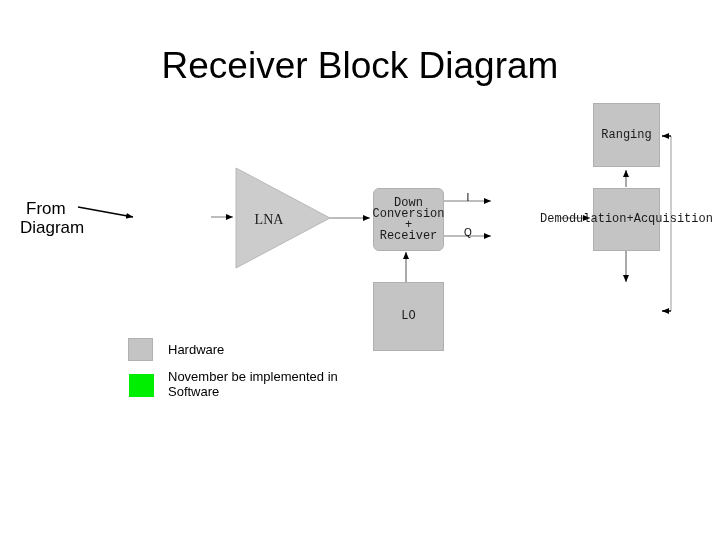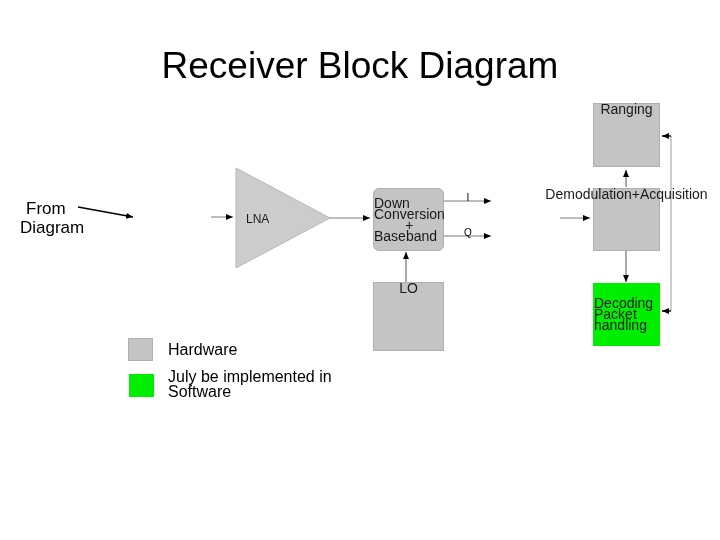--- a/index.html
+++ b/index.html
@@ -38,26 +38,27 @@
     top: 0;
     width: 720px;
     height: 540px;
   }
   .blk {
     position: absolute;
     box-sizing: border-box;
     background: #c4c4c4;
     border: 1px solid #b0b0b0;
     display: flex;
-    align-items: flex-start;
+    align-items: center;
     justify-content: center;
     text-align: center;
-    font-size: 14px;
+    font-size: 12px;
     line-height: 11px;
     color: #1a1a1a;
+    font-family: Liberation Mono, monospace;
   }
   .blk.green {
     background: #00ee00;
     border: 1px solid #00ee00;
   }
   .lbl {
     position: absolute;
     color: #000000;
     font-size: 17px;
     line-height: 19px;
@@ -75,29 +76,31 @@
     background: #c4c4c4;
     border: 1px solid #b0b0b0;
   }
   .legend-sw.green {
     background: #00ee00;
     border: 1px solid #00ee00;
   }
   .legend-txt {
     position: absolute;
     color: #000000;
-    font-size: 16px;
+    font-size: 13px;
     line-height: 14px;
   }
   .legend-txt.center {
   }
   .tri-lbl {
     position: absolute;
-    font-size: 12px;
+    font-size: 14px;
     color: #1a1a1a;
+    text-align: center;
+    font-family: Liberation Serif, serif;
   }
 </style>
 </head>
 <body>
 
 <div id="stage">
 
   <div id="title">Receiver Block Diagram</div>
 
   <svg class="svg-layer" viewBox="0 0 720 540">
@@ -144,47 +147,42 @@
 
 
   <svg class="svg-layer" viewBox="0 0 720 540" style="pointer-events:none;">
     <polygon points="236,168 330,218 236,268" fill="#cccccc" stroke="#b8b8b8" stroke-width="1"></polygon>
   </svg>
   <div class="tri-lbl" style="left:246px; top:212px; width:46px;">LNA</div>
 
   <div class="blk" style="left:373px; top:188px; width:71px; height:63px; flex-direction:column;border-radius:6px;">
     <span>Down</span>
     <span>Conversion +</span>
-    <span>Baseband</span>
+    <span>Receiver</span>
   </div>
 
   <div class="blk" style="left:373px; top:282px; width:71px; height:69px;">
     <span>LO</span>
   </div>
 
   <div class="iq-lbl" style="left:457px; top:192px; width:22px;">I</div>
   <div class="iq-lbl" style="left:457px; top:227px; width:22px;">Q</div>
 
 
   <div class="blk" style="left:593px; top:188px; width:67px; height:63px; flex-direction:row;">
     <span>Demodulation</span>
     <span>+</span>
     <span>Acquisition</span>
   </div>
 
   <div class="blk" style="left:593px; top:103px; width:67px; height:64px;">
     <span>Ranging</span>
   </div>
 
-  <div class="blk green" style="left:593px; top:283px; width:67px; height:63px; flex-direction:column;">
-    <span>Decoding</span>
-    <span>Packet</span>
-    <span>handling</span>
-  </div>
 
   <div class="legend-sw" style="left:128px; top:338px; width:25px; height:23px;"></div>
   <div class="legend-txt" style="left:168px; top:343px;">Hardware</div>
 
   <div class="legend-sw green" style="left:129px; top:374px; width:25px; height:23px;"></div>
-  <div class="legend-txt" style="left:168px; top:370px;">July be implemented in</div>
+  <div class="legend-txt" style="left:168px; top:370px;">November be implemented in</div>
   <div class="legend-txt center" style="left:168px; top:385px; width:152px;">Software</div>
 
 </div>
 
 </body></html>

